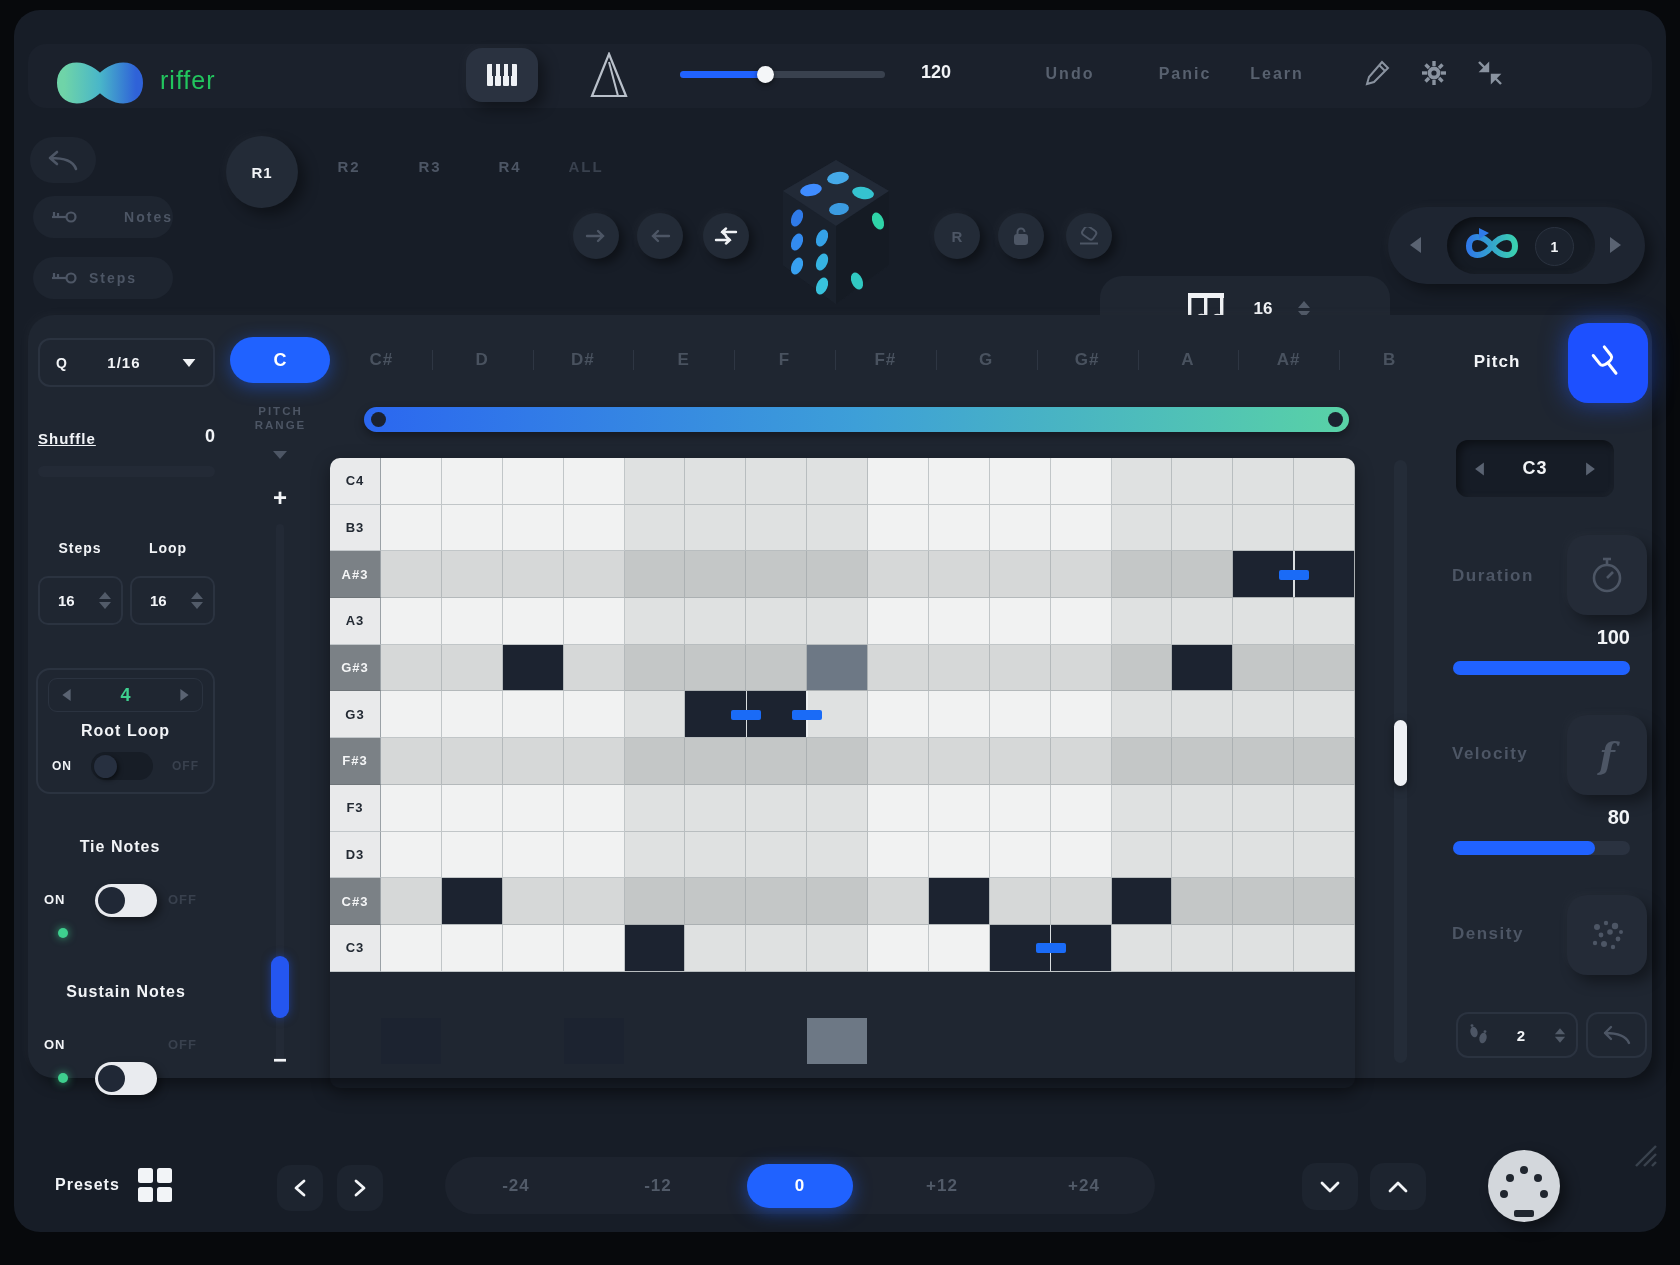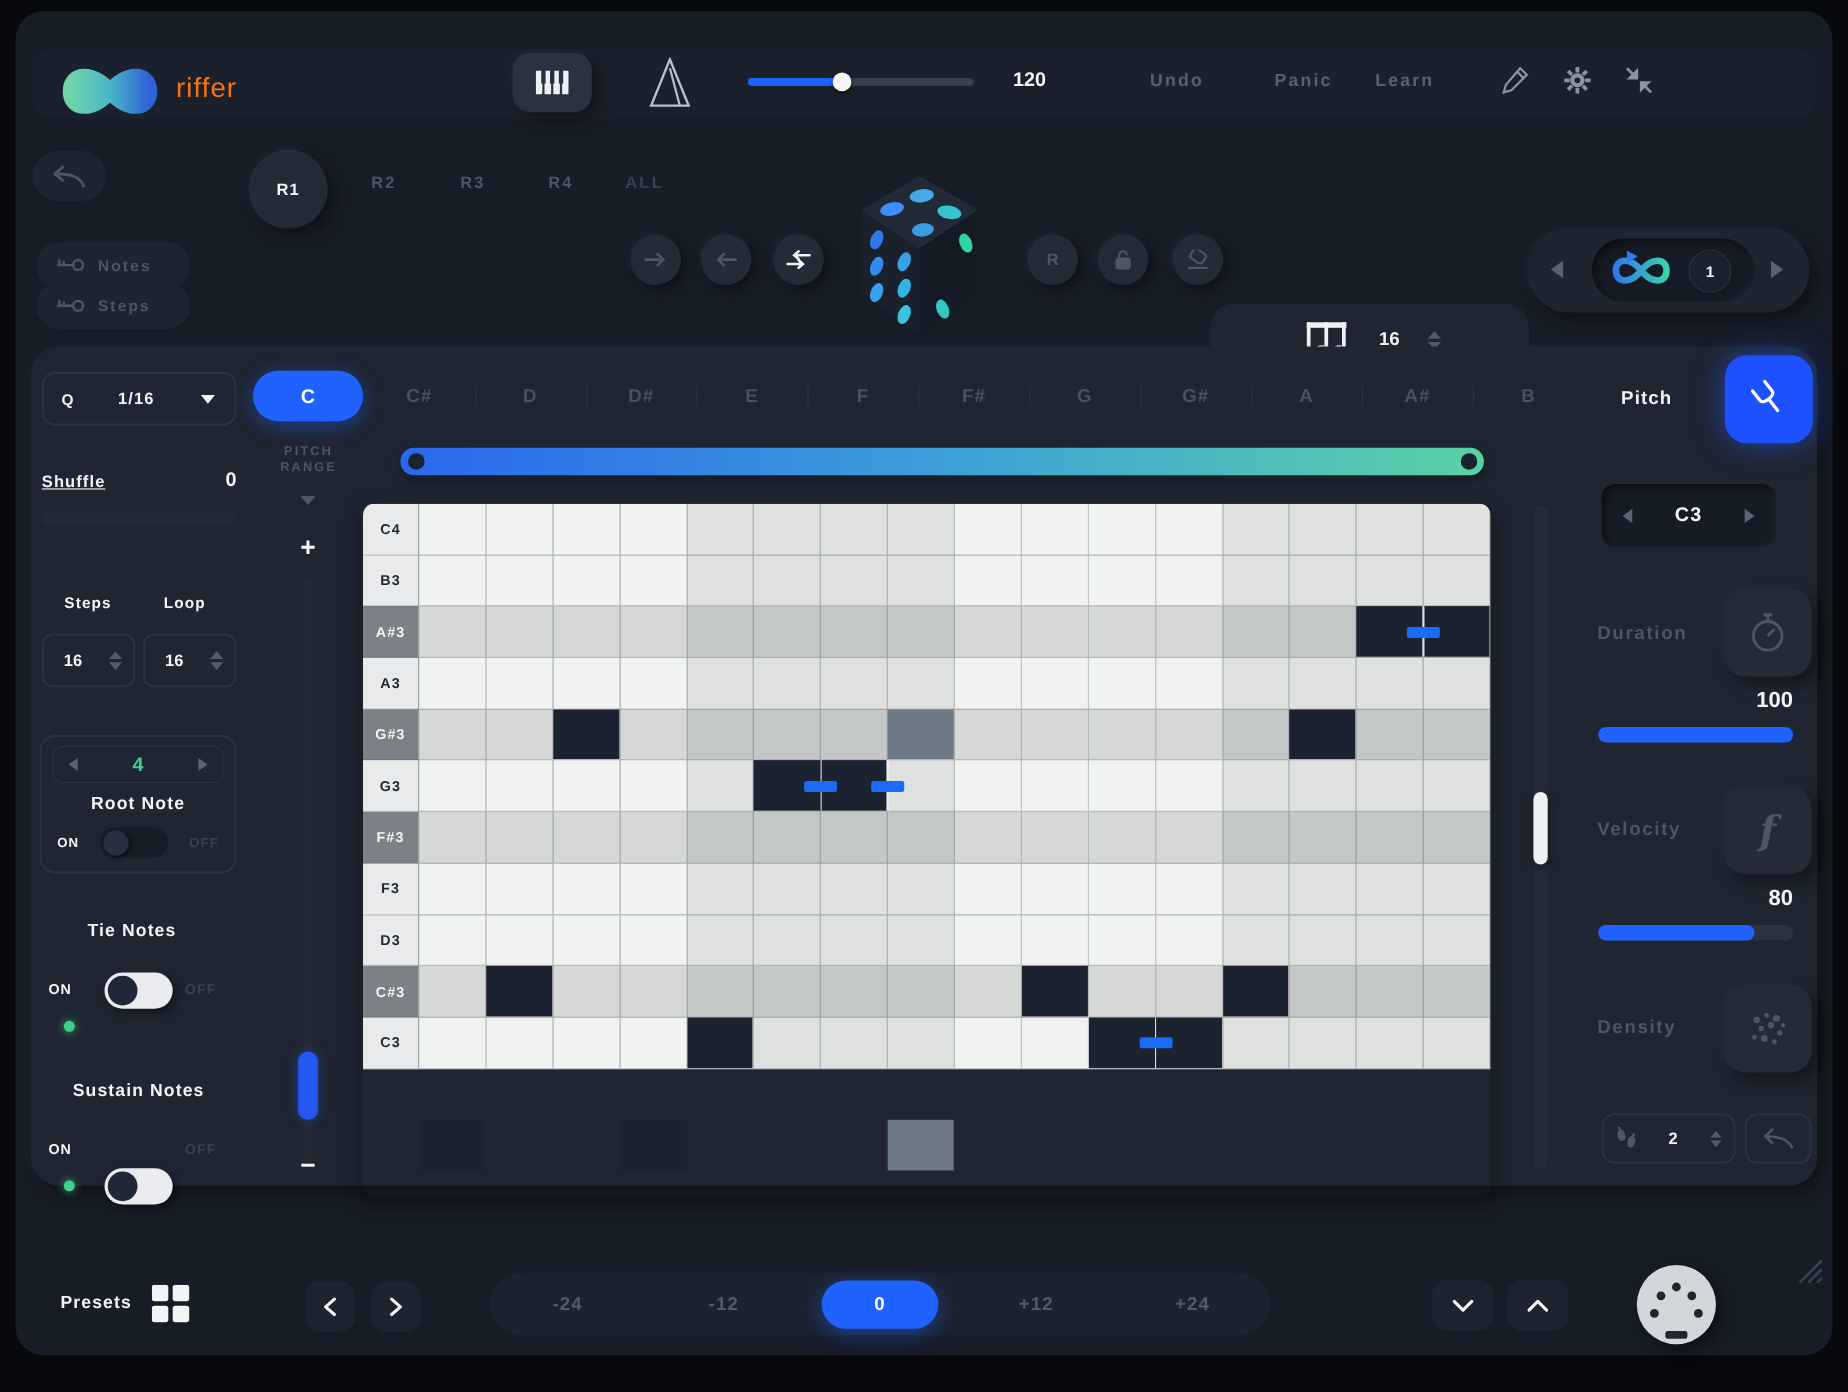--- a/index.html
+++ b/index.html
@@ -13,21 +13,21 @@
   .dim{color:#4d5665;}
   .dim2{color:#39414e;}
   .b{font-weight:bold;}
   .ls1{letter-spacing:1px;}.ls2{letter-spacing:2px;}
   .ctr{display:flex;align-items:center;justify-content:center;}
   .row{display:flex;align-items:center;}
 
   
   .topbar{left:28px;top:44px;width:1624px;height:64px;border-radius:18px;background:#1b212c;}
   .logo{left:50px;top:57px;}
-  .brand{left:160px;top:66px;font-size:25px;color:#f97316;letter-spacing:1px;}
+  .brand{left:160px;top:66px;font-size:25px;color:#22c55e;letter-spacing:1px;}
   .piano-btn{left:466px;top:48px;width:72px;height:54px;border-radius:16px;background:#2a3240;}
   .metro{left:588px;top:52px;}
   .tslider{left:680px;top:71px;width:205px;height:7px;border-radius:4px;background:#39414e;}
   .tslider .fill{position:absolute;left:0;top:0;height:7px;width:85px;border-radius:4px;background:#2062ff;}
   .tslider .thumb{position:absolute;left:77px;top:-5px;width:17px;height:17px;border-radius:50%;background:#f4f6f8;box-shadow:0 2px 5px rgba(0,0,0,.5);}
   .bpm{left:906px;top:62px;width:60px;text-align:center;font-size:18px;}
   .menu-item{top:65px;width:80px;text-align:center;font-size:16px;color:#58616f;}
   .icon-slot{top:58px;width:30px;height:30px;}
 
   
@@ -204,21 +204,21 @@
   </div>
   <div class="abs r1 ctr txt b raised">
       <span>R1</span>
     </div>
   <div id="rtabs">
       <div class="abs rtab b dim" style="left: 319px; width: 60px; position: absolute;">R2</div>
       <div class="abs rtab b dim" style="left: 400px; width: 60px; position: absolute;">R3</div>
       <div class="abs rtab b dim" style="left: 480px; width: 60px; position: absolute;">R4</div>
       <div class="abs rtab b dim2" style="left: 552px; width: 68px;">ALL</div>
     </div>
-  <div class="abs lane-pill row" style="top:220px;">
+  <div class="abs lane-pill row" style="top:196px;justify-content:space-between;">
     <svg width="26" height="16" viewBox="0 0 26 16">
         <g stroke="#4d5665" stroke-width="2.2" fill="none">
       <line x1="1" y1="8" x2="15" y2="8"></line>
           <line x1="3" y1="8" x2="3" y2="3"></line>
           <line x1="7" y1="8" x2="7" y2="4"></line>
           <circle cx="20" cy="8" r="4.5"></circle>
         </g>
       </svg>
     <span class="b dim ls2" style="font-size:14px;">Notes</span>
   </div>
@@ -363,21 +363,21 @@
         <i class="dn"></i>
       </div>
   </div>
 
   <div class="abs root-box">
     <div class="abs root-stepper row" style="justify-content:space-between;padding:0 12px;box-sizing:border-box;">
       <div class="tri-l" style="transform:scale(.75);"></div>
       <span class="b" style="font-size:18px;color:#3ecf8e;">4</span>
       <div class="tri-r" style="transform:scale(.75);"></div>
     </div>
-    <div class="abs txt b ls1" style="left:0;top:52px;width:100%;text-align:center;font-size:16px;">Root Note</div>
+    <div class="abs txt b ls1" style="left:0;top:52px;width:100%;text-align:center;font-size:16px;">Root Loop</div>
     <div class="abs row" style="left:0;top:82px;width:100%;justify-content:space-between;padding:0 14px;box-sizing:border-box;">
       <span class="txt b ls1" style="font-size:12px;">ON</span>
       <div class="toggle-dark">
           <div class="knob"></div>
         </div>
       <span class="b ls1 dim2" style="font-size:12px;">OFF</span>
     </div>
   </div>
 
   <div class="abs txt b ls1" style="left:36px;top:838px;width:168px;text-align:center;font-size:16px;">Tie Notes</div>

